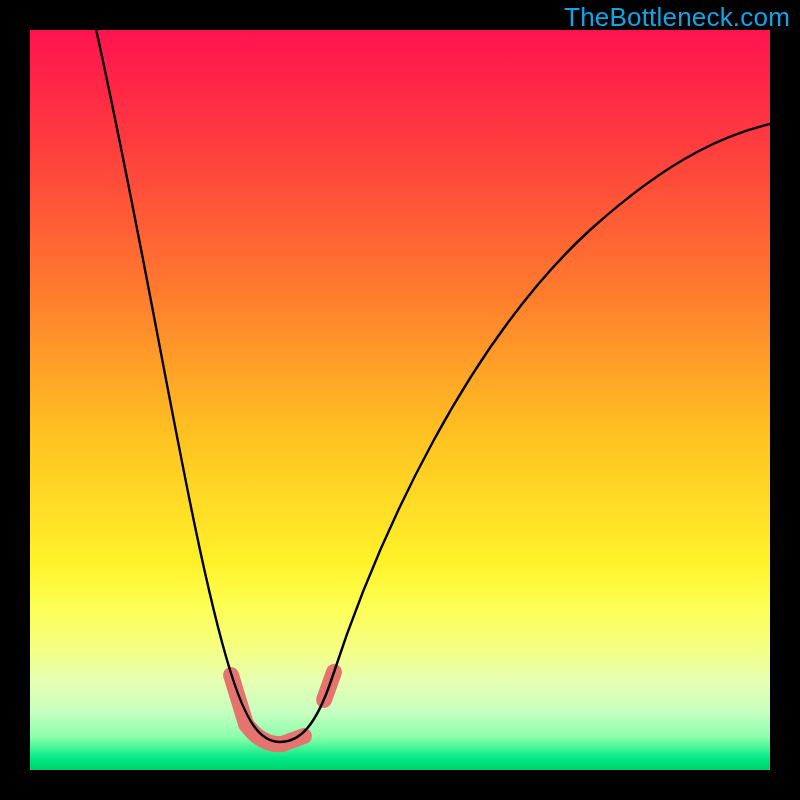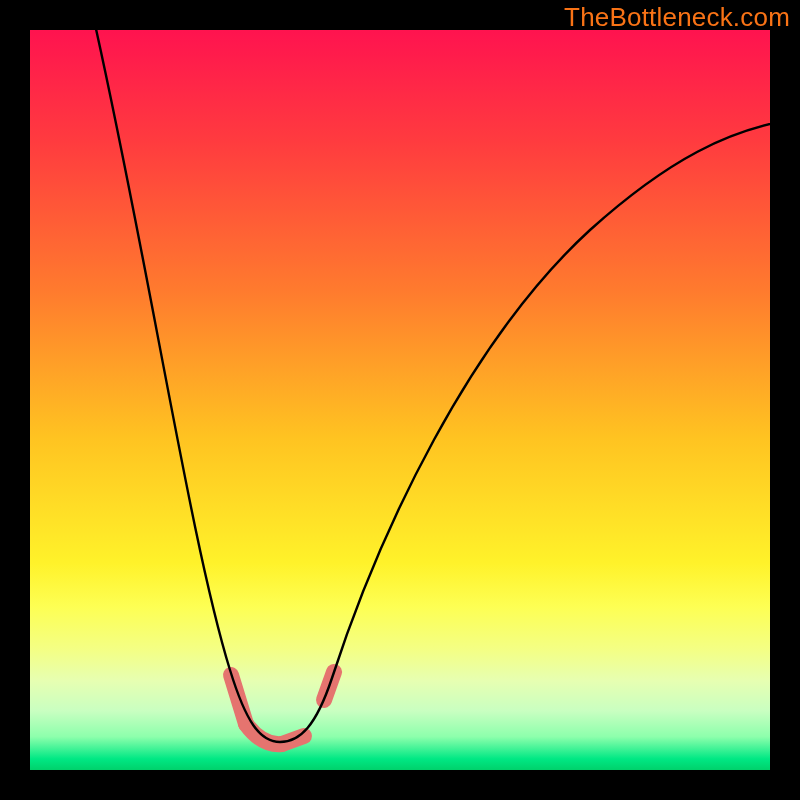--- a/index.html
+++ b/index.html
@@ -23,21 +23,21 @@
     position: absolute;
     left: 0;
     top: 0;
     width: 100%;
     height: 100%;
   }
   .watermark {
     position: absolute;
     top: 2px;
     right: 10px;
-    color: #f97316;
+    color: #0ea5e9;
     font-size: 26px;
     font-weight: 400;
     letter-spacing: 0.2px;
   }
   svg.curve {
     position: absolute;
     left: 0;
     top: 0;
     width: 100%;
     height: 100%;

